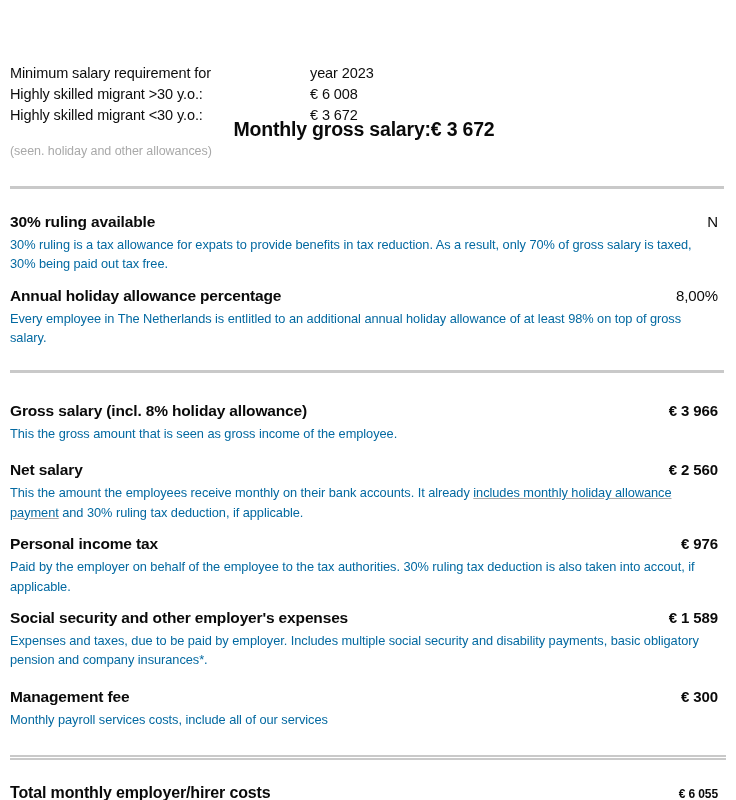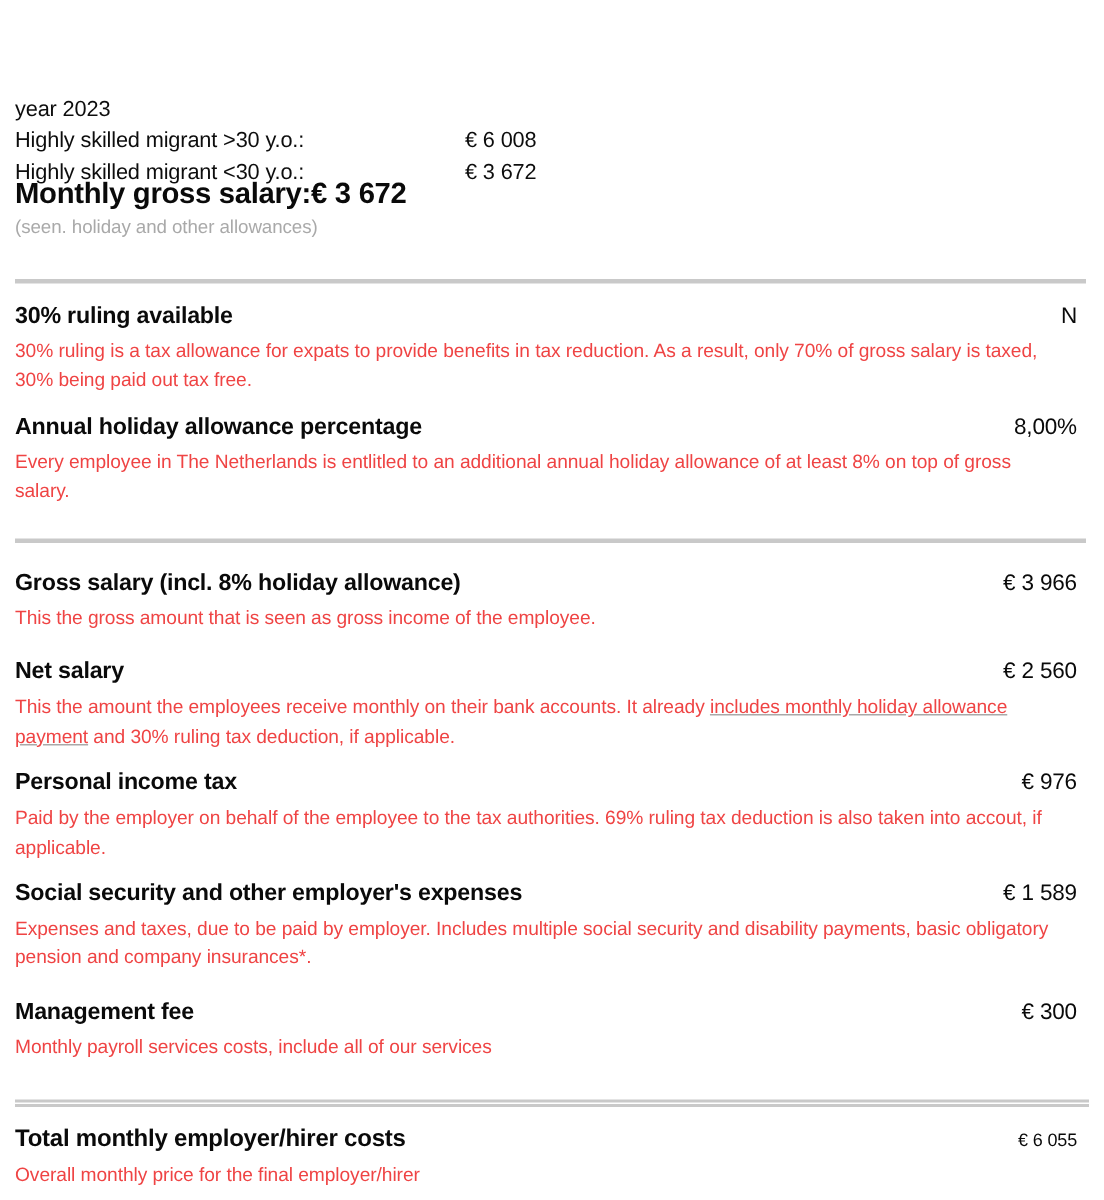--- a/index.html
+++ b/index.html
@@ -41,21 +41,21 @@
   }
   .req-value {
     flex: 1 1 auto;
     margin-top: 46px;
   }
 
   
   .headline {
     display: flex;
     align-items: baseline;
-    justify-content: flex-start;
+    justify-content: center;
     margin-top: 36px;
   }
   .headline-title {
     font-size: 19.5px;
     font-weight: bold;
     color: #0a0a0a;
     letter-spacing: -0.2px;
   }
   .headline-value {
     font-size: 19.5px;
@@ -87,52 +87,52 @@
     margin-top: 26px;
     height: 5px;
     border-top: 2px solid #c9c9c9;
     border-bottom: 2px solid #c9c9c9;
     background: #ffffff;
     box-sizing: border-box;
   }
 
   
   .section {
-    padding-top: 0;
+    padding-top: 11px;
   }
   .item {
     padding-top: 13px;
   }
   .item-head {
     display: flex;
     align-items: baseline;
     justify-content: space-between;
   }
   .item-title {
     font-size: 15.5px;
     font-weight: bold;
     color: #0a0a0a;
     letter-spacing: -0.15px;
   }
   .item-value {
     font-size: 15px;
-    font-weight: normal;
+    font-weight: bold;
     color: #0a0a0a;
     letter-spacing: -0.1px;
     padding-right: 8px;
     white-space: nowrap;
   }
   .item-value.plain {
     font-weight: normal;
   }
   .item-desc {
     margin-top: 4px;
     font-size: 12.8px;
     line-height: 1.52;
-    color: #ef4444;
+    color: #0369a1;
     letter-spacing: -0.05px;
     max-width: 700px;
   }
   .item-desc u {
     text-decoration: underline;
     text-decoration-color: #a9a9a9;
   }
 
   
   .gap-sm { height: 5px; }
@@ -140,20 +140,21 @@
   .total .item-title { font-size: 16px; }
   .total .item-value { font-size: 12px; text-align: center; }
 </style>
 </head>
 <body>
 
 <div class="page">
 
   <div class="req-block">
     <div class="req-row">
+      <span class="req-label">Minimum salary requirement for</span>
       <span class="req-value">year 2023</span>
     </div>
     <div class="req-row">
       <span class="req-label">Highly skilled migrant &gt;30 y.o.:</span>
       <span class="req-value">€ 6 008</span>
     </div>
     <div class="req-row">
       <span class="req-label">Highly skilled migrant &lt;30 y.o.:</span>
       <span class="req-value">€ 3 672</span>
     </div>
@@ -175,21 +176,21 @@
         <div class="item-value plain">N</div>
       </div>
       <div class="item-desc">30% ruling is a tax allowance for expats to provide benefits in tax reduction. As a result, only 70% of gross salary is taxed, 30% being paid out tax free.</div>
     </div>
 
     <div class="item">
       <div class="item-head">
         <div class="item-title">Annual holiday allowance percentage</div>
         <div class="item-value plain">8,00%</div>
       </div>
-      <div class="item-desc">Every employee in The Netherlands is entlitled to an additional annual holiday allowance of at least 8% on top of gross salary.</div>
+      <div class="item-desc">Every employee in The Netherlands is entlitled to an additional annual holiday allowance of at least 98% on top of gross salary.</div>
     </div>
 
   </div>
 
   <div class="rule rule-mid"></div>
 
   <div class="section">
 
     <div class="gap-sm"></div>
 
@@ -211,21 +212,21 @@
       <div class="item-desc">
         <span>This the amount the employees receive monthly on their bank accounts. It already </span><u>includes monthly holiday allowance payment</u><span> and 30% ruling tax deduction, if applicable.</span>
       </div>
     </div>
 
     <div class="item">
       <div class="item-head">
         <div class="item-title">Personal income tax</div>
         <div class="item-value">€ 976</div>
       </div>
-      <div class="item-desc">Paid by the employer on behalf of the employee to the tax authorities. 69% ruling tax deduction is also taken into accout, if applicable.</div>
+      <div class="item-desc">Paid by the employer on behalf of the employee to the tax authorities. 30% ruling tax deduction is also taken into accout, if applicable.</div>
     </div>
 
     <div class="item">
       <div class="item-head">
         <div class="item-title">Social security and other employer's expenses</div>
         <div class="item-value">€ 1 589</div>
       </div>
       <div class="item-desc">Expenses and taxes, due to be paid by employer. Includes multiple social security and disability payments, basic obligatory pension and company insurances*.</div>
     </div>
 

